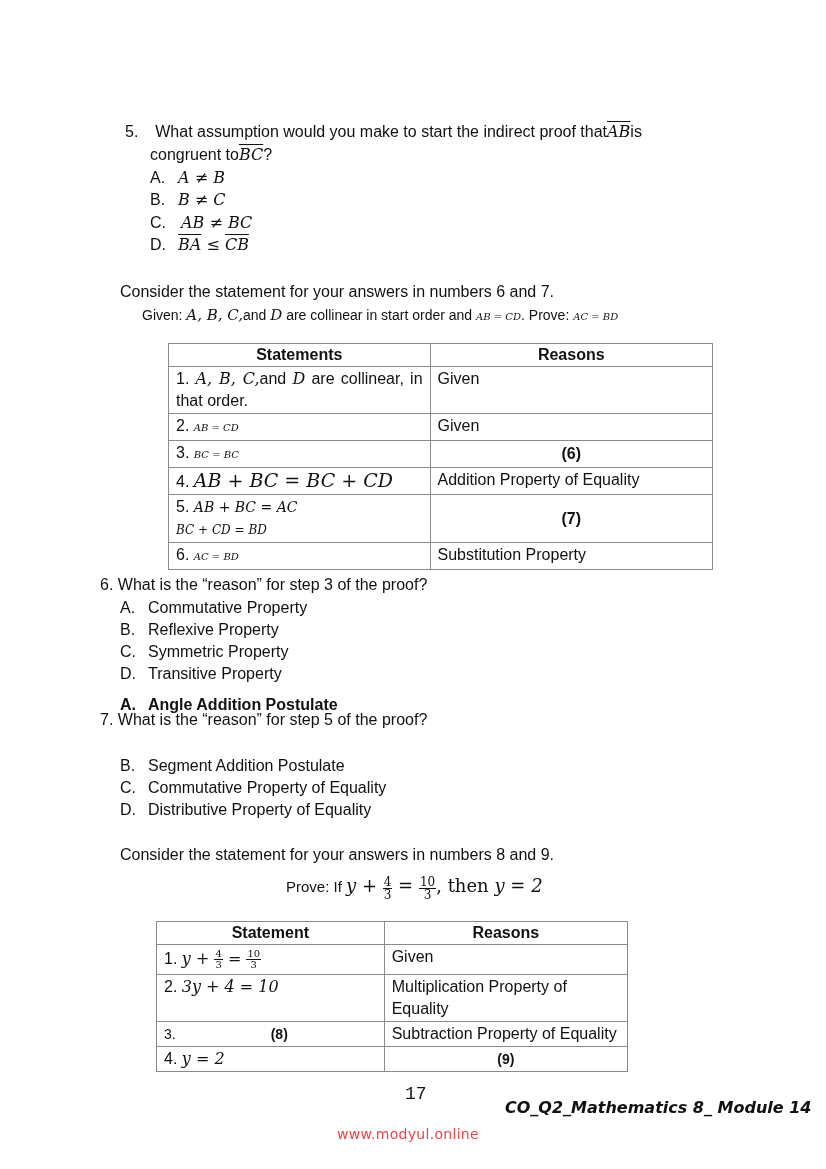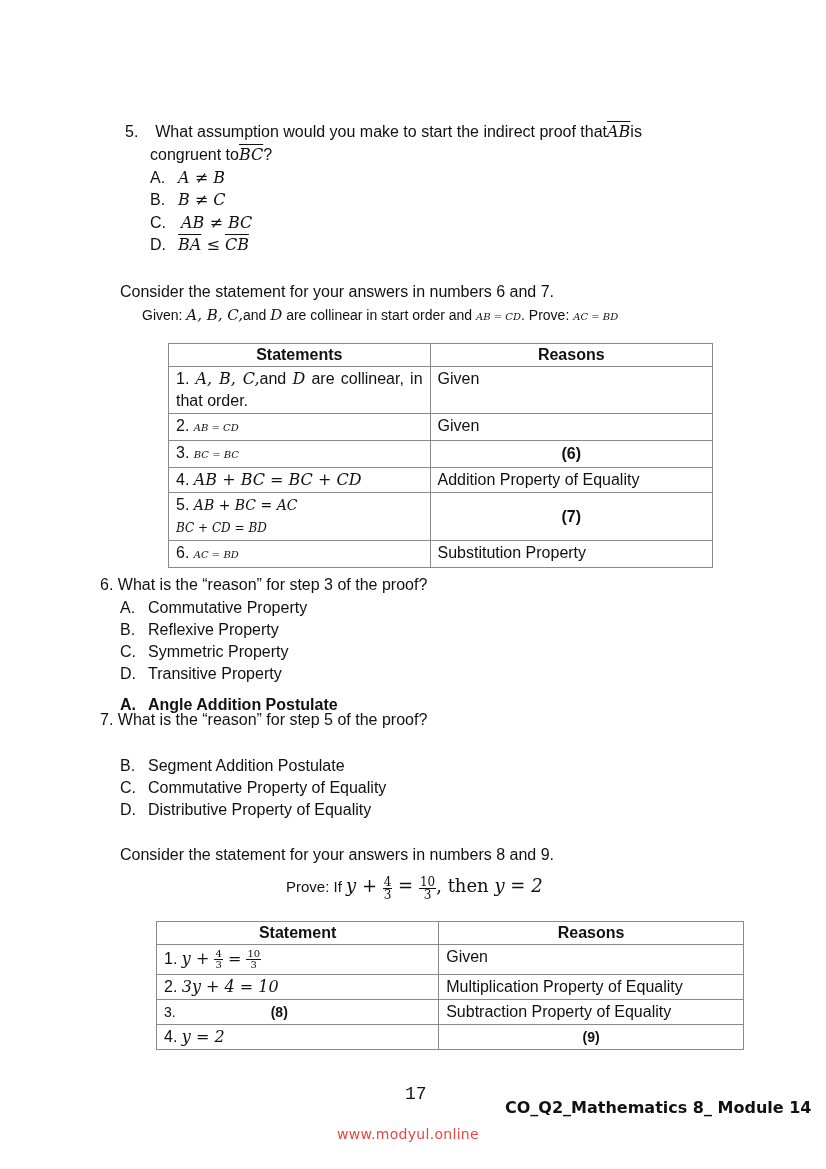--- a/index.html
+++ b/index.html
@@ -15,21 +15,21 @@
   table.proof { position: absolute; border-collapse: collapse; font-size: 16px; }
   table.proof td, table.proof th { border: 1.5px solid #8a8a8a; padding: 1px 7px; vertical-align: top;
          line-height: 22px; text-align: left; }
   table.proof th { font-weight: bold; text-align: center; padding: 0 7px; line-height: 22px; }
   table.proof td.center { text-align: center; font-weight: bold; vertical-align: middle; }
   .frac { display: inline-block; vertical-align: middle; text-align: center; font-style: normal;
           font-family: "DejaVu Serif", "Liberation Serif", serif; line-height: 1; }
   .frac .num { display: block; font-size: 10px; border-bottom: 1px solid #111; padding: 0 1px; }
   .frac .den { display: block; font-size: 10px; padding: 0 1px; }
   .frac.big .num, .frac.big .den { font-size: 12px; }
-  .footer-code { font-family: "DejaVu Sans", sans-serif; font-weight: bold; font-size: 16px; }
+  .footer-code { font-family: "DejaVu Sans", sans-serif; font-weight: bold; font-size: 16px; font-style: italic; }
   .watermark { font-family: "DejaVu Sans", sans-serif; color: #ef4444; font-size: 14px; letter-spacing: 0.3px; }
   .pagenum { font-family: Liberation Mono, monospace; font-size: 18px; }
 </style>
 </head>
 <body>
 
 <div class="abs q-line" style="left:125px; top:121px;">
   <span>5.</span>
   <span style="display:inline-block; width:8px;"></span>
   <span>What assumption would you make to start the indirect proof that</span><span class="math ol">AB</span><span>is</span>
@@ -73,21 +73,21 @@
   </tr>
   <tr>
     <td><span>2. </span><span class="math-sm">AB = CD</span></td>
     <td>Given</td>
   </tr>
   <tr>
     <td><span>3. </span><span class="math-sm">BC = BC</span></td>
     <td class="center">(6)</td>
   </tr>
   <tr>
-    <td><span>4. </span><span class="math" style="font-size:16px;">AB + BC = BC + CD</span></td>
+    <td><span>4. </span><span class="math" style="font-size:19px;">AB + BC = BC + CD</span></td>
     <td>Addition Property of Equality</td>
   </tr>
   <tr>
     <td>
       <div><span>5. </span><span class="math" style="font-size:14px;">AB + BC = AC</span></div>
       <div><span class="math" style="font-size:12px;">BC + CD = BD</span></div>
     </td>
     <td class="center">(7)</td>
   </tr>
   <tr>
@@ -112,21 +112,21 @@
 <div class="abs opt" style="left:120px; top:755px;"><span class="letter">B.</span><span>Segment Addition Postulate</span></div>
 <div class="abs opt" style="left:120px; top:777px;"><span class="letter">C.</span><span>Commutative Property of Equality</span></div>
 <div class="abs opt" style="left:120px; top:799px;"><span class="letter">D.</span><span>Distributive Property of Equality</span></div>
 
 <div class="abs" style="left:120px; top:845px; line-height:20px;">Consider the statement for your answers in numbers 8 and 9.</div>
 <div class="abs" style="left:286px; top:869px; line-height:34px; font-size:15px;">
   <span>Prove: If </span>
   <span class="math" style="font-size:18px;">y</span><span class="math" style="font-size:18px; font-style:normal;"> + </span><span class="frac big"><span class="num">4</span><span class="den">3</span></span><span class="math" style="font-size:18px; font-style:normal;"> = </span><span class="frac big"><span class="num">10</span><span class="den">3</span></span><span style="font-family:'DejaVu Serif','Liberation Serif',serif; font-size:18px;">, then </span><span class="math" style="font-size:18px;">y = 2</span>
 </div>
 
-<table class="proof" style="left:156px; top:921px; width:588px;">
+<table class="proof" style="left:156px; top:921px; width:472px;">
   <colgroup>
       <col style="width:262px;">
       <col style="width:283px;">
     </colgroup>
   <tbody>
       <tr>
     <th>Statement</th>
     <th>Reasons</th>
   </tr>
   <tr style="height:30px;">

